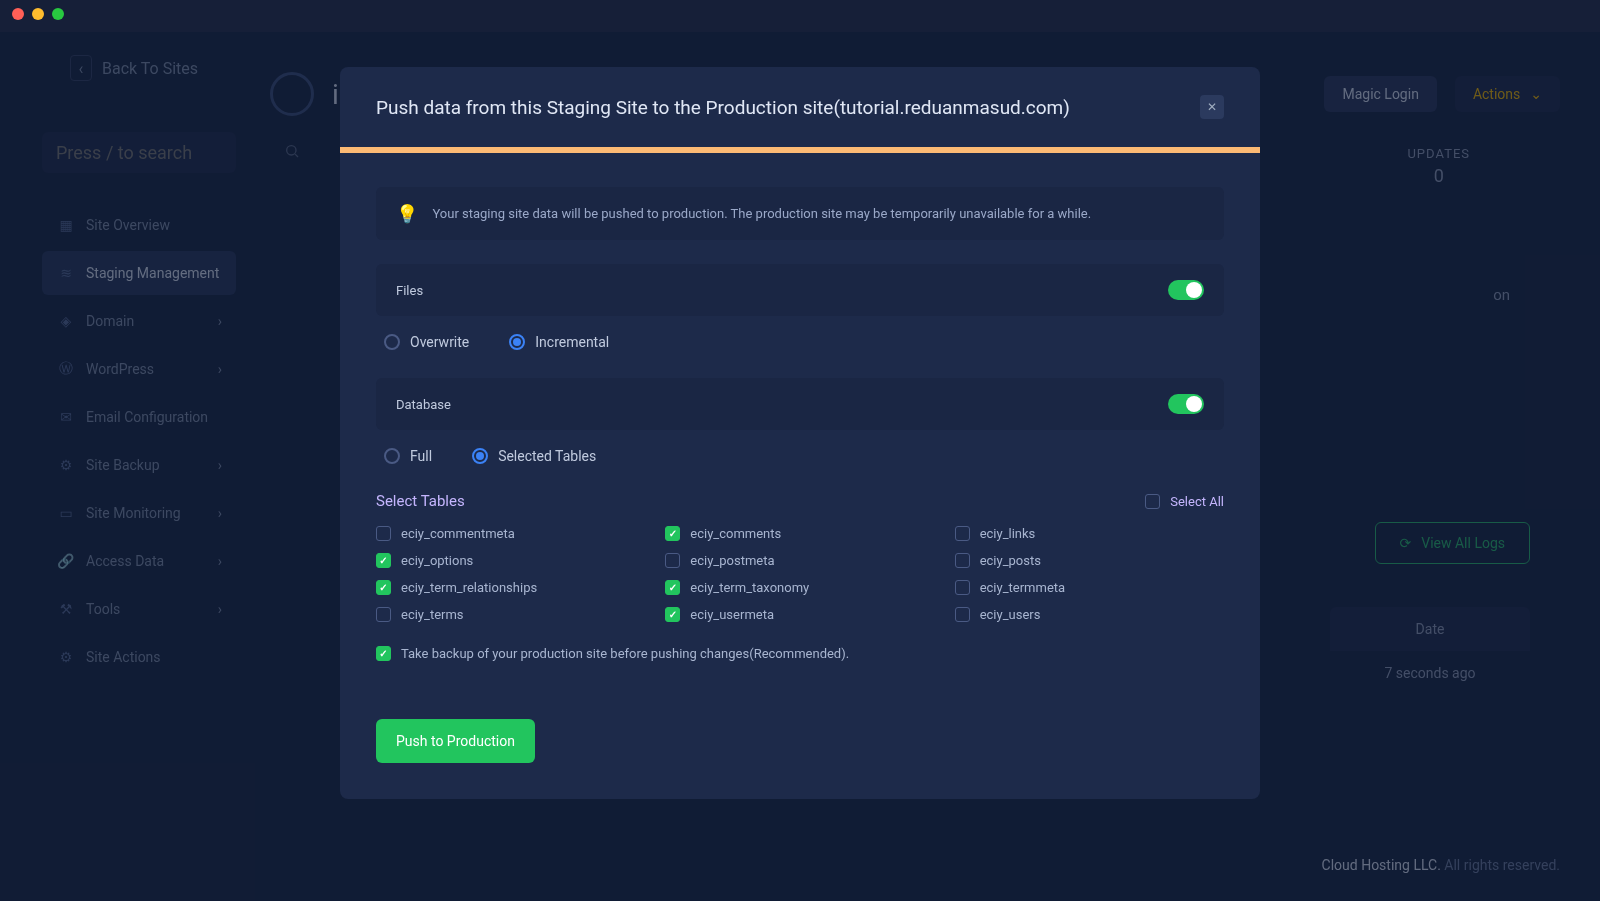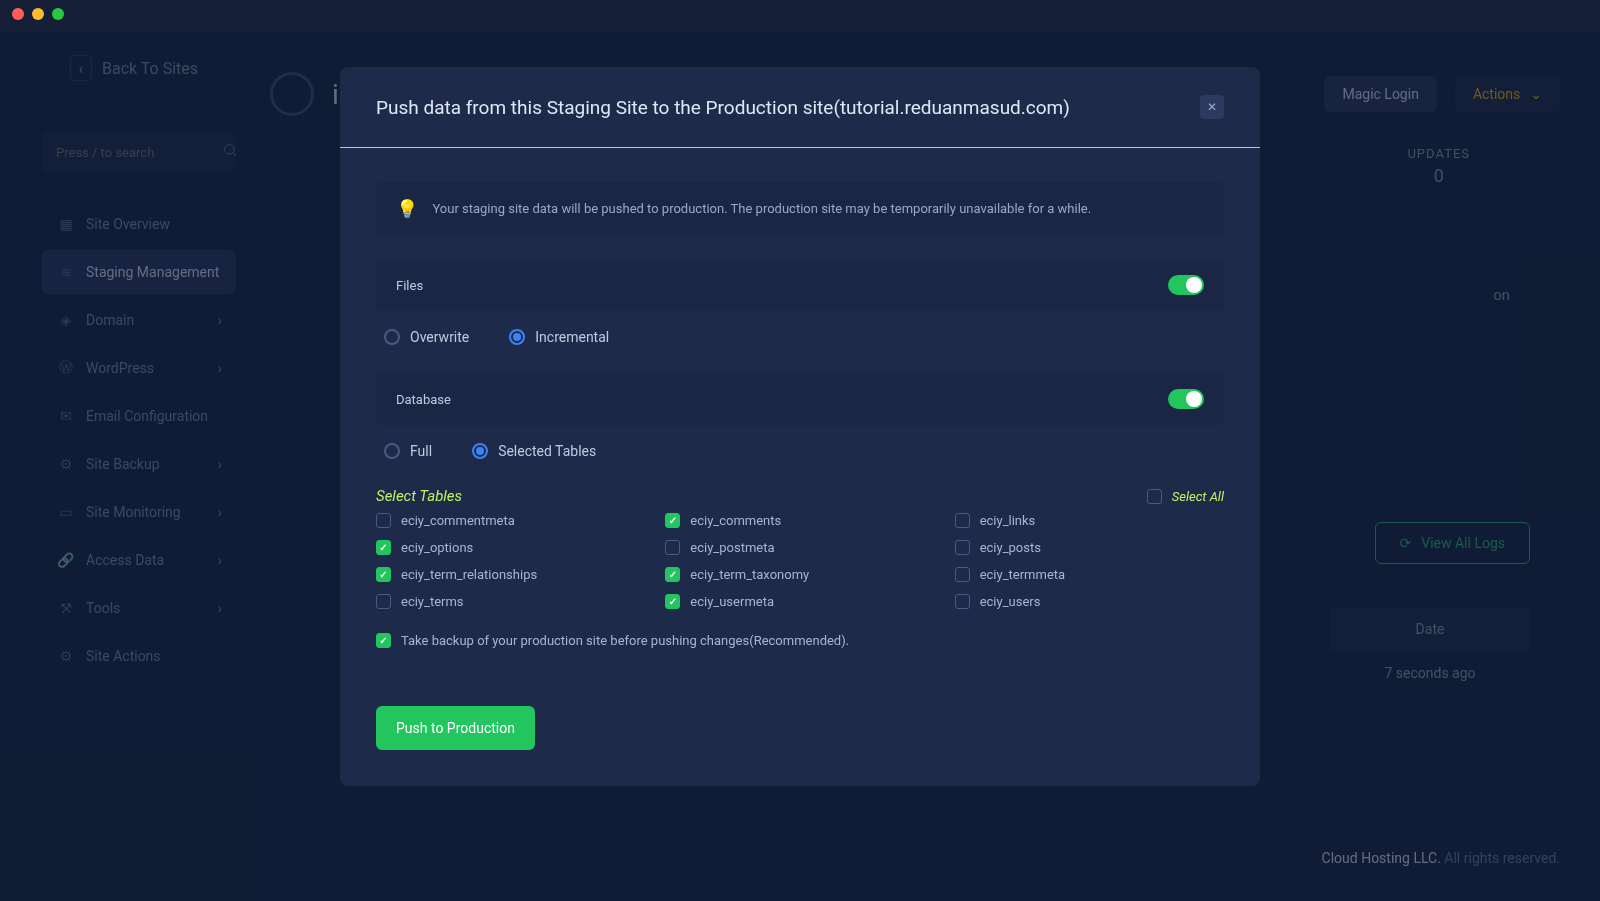--- a/index.html
+++ b/index.html
@@ -81,21 +81,21 @@
       align-items: center;
       justify-content: space-between;
       color: #556484;
     }
     .search-box input {
       background: none;
       border: none;
       color: #86efac;
       flex: 1;
       outline: none;
-      font-size: 13px;
+      font-size: 18px;
     }
     .sidebar-item {
       display: flex;
       align-items: center;
       gap: 12px;
       padding: 14px 16px;
       border-radius: 6px;
       margin-bottom: 4px;
       font-size: 14px;
       color: #7a8aa8;
@@ -214,21 +214,21 @@
       padding: 14px 0;
     }
     .activity-time {
       text-align: center;
       padding: 14px 0;
     }
 
     .copyright {
       position: absolute;
       right: 40px;
-      bottom: 35px;
+      bottom: 28px;
       color: #68799e;
       font-size: 14px;
       margin-left: 11px;
     }
     .copyright .brand {
       color: #cfd8ec;
     }
 
     
     .modal-backdrop {
@@ -244,21 +244,21 @@
       background: #1d2a4a;
       width: 920px;
       border-radius: 8px;
       overflow: hidden;
     }
     .modal-header {
       padding: 28px 36px;
       display: flex;
       align-items: center;
       justify-content: space-between;
-      border-bottom: 1px solid #fdba74;
+      border-bottom: 6px solid #fdba74;
     }
     .modal-title {
       color: #e0e7f5;
       font-size: 19px;
       font-weight: 400;
     }
     .close-btn {
       width: 24px;
       height: 24px;
       background: #2b3a5e;
@@ -339,26 +339,25 @@
     }
     .radio-circle.on::after {
       content: "";
       position: absolute;
       inset: 2px;
       border-radius: 50%;
       background: #3b82f6;
     }
     .section-label {
       font-size: 15px;
-      color: #bef264;
-      margin-bottom: 8px;
+      color: #c4b5fd;
+      margin-bottom: 16px;
       display: flex;
       justify-content: space-between;
       align-items: center;
-      font-style: italic;
     }
     .select-all {
       display: flex;
       gap: 10px;
       font-size: 13px;
     }
     .tables-grid {
       display: grid;
       grid-template-columns: repeat(3, 1fr);
       gap: 12px 20px;

